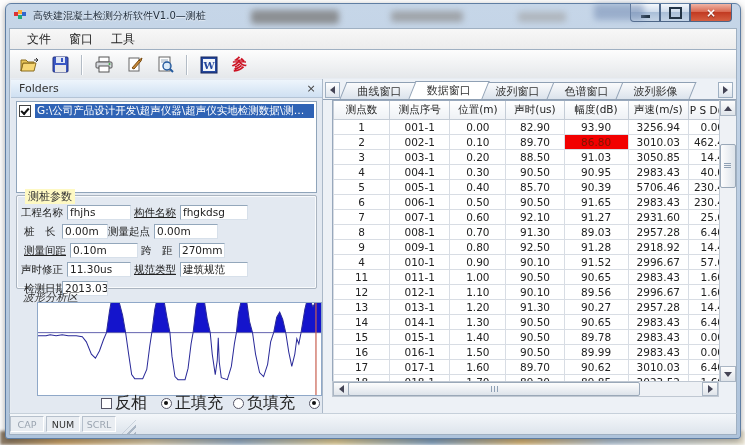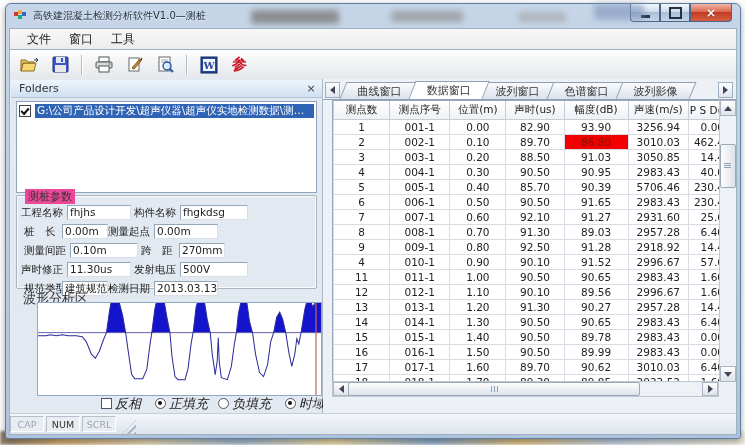--- a/index.html
+++ b/index.html
@@ -51,39 +51,39 @@
   .small-x{font-size:11px;color:#444;width:14px;text-align:center;line-height:1;}
 
   #folder-list{position:absolute;left:5px;top:22px;width:299px;height:90px;background:#fff;border:1px solid #8fa4ba;overflow:hidden;}
   .tree-item{display:flex;align-items:center;gap:4px;padding:2px 2px;white-space:nowrap;}
   .cbox{width:10px;height:10px;border:1px solid #444;background:#fff;position:relative;flex:0 0 auto;}
   .cbox.checked:after{content:"";position:absolute;left:1px;top:2px;width:6px;height:3px;border-left:2px solid #111;border-bottom:2px solid #111;transform:rotate(-48deg);}
   .tree-label{background:#2f63b5;color:#fff;font-size:10.5px;padding:0 2px;overflow:hidden;text-overflow:ellipsis;max-width:275px;}
 
   #param-group{position:absolute;left:5px;top:116px;width:299px;height:92px;border:1px solid #aab4c0;border-radius:2px;
     box-shadow:inset 0 0 0 1px #f8fafc;}
-  #param-title{position:absolute;left:8px;top:-7px;background:#ec4899;padding:0 3px;font-size:11px;color:#333;}
+  #param-title{position:absolute;left:8px;top:-7px;background:#fef9c3;padding:0 3px;font-size:11px;color:#333;}
   #param-grid{position:absolute;left:4px;top:7px;right:2px;display:flex;flex-wrap:wrap;}
   .p-cell{display:flex;align-items:center;height:19px;}
   .p-label{font-size:10.5px;color:#222;white-space:nowrap;overflow:hidden;}
   .p-field{height:13px;background:#fff;border:1px solid #93a7bb;border-right-color:#d7e0ea;border-bottom-color:#d7e0ea;
     font-size:10.5px;padding:0 2px;line-height:13px;white-space:nowrap;overflow:hidden;}
   .p-cell:nth-child(3n+1) .p-label{width:46px;}
   .p-cell:nth-child(3n+1) .p-field{width:58px;}
-  .p-cell:nth-child(3n+2) .p-label{width:46px;margin-left:3px;}
+  .p-cell:nth-child(3n+2) .p-label{width:46px;margin-left:3px;text-decoration:underline;}
   .p-cell:nth-child(3n+2) .p-field{width:62px;}
   .p-cell:nth-child(3n) .p-label{width:38px;margin-left:3px;}
   .p-cell:nth-child(3n) .p-field{width:40px;}
   .p-cell:nth-child(11) .p-field{width:82px;}
 
-  #wave-label{position:absolute;left:12px;top:211px;font-size:13px;color:#333;}
+  #wave-label{position:absolute;left:12px;top:211px;font-size:11px;color:#333;font-style:italic;}
   #wave-box{position:absolute;left:26px;top:223px;width:283px;height:92px;background:#fff;border:1px solid #8fa8c8;}
   #wave-box svg{display:block;}
 
-  #wave-controls{position:absolute;left:90px;top:318px;right:2px;height:13px;display:flex;align-items:center;gap:6px;font-size:13px;color:#222;white-space:nowrap;font-style:italic;}
+  #wave-controls{position:absolute;left:90px;top:318px;right:2px;height:13px;display:flex;align-items:center;gap:6px;font-size:16px;color:#222;white-space:nowrap;}
   .radio{width:9px;height:9px;border-radius:50%;border:1px solid #556;background:#fff;position:relative;flex:0 0 auto;margin-right:3px;}
   .radio.sel:after{content:"";position:absolute;left:2px;top:2px;width:4px;height:4px;border-radius:50%;background:#111;}
   .cgroup{display:flex;align-items:center;margin-right:8px;}
   .cbox2{width:9px;height:9px;border:1px solid #556;background:#fff;margin-right:3px;}
 
   #readouts{position:absolute;left:4px;top:333px;right:0;height:18px;display:flex;align-items:center;gap:4px;white-space:nowrap;}
   .ro-label{font-size:10.5px;color:#222;margin-left:2px;}
   .ro-box{height:13px;background:#fff;border:1px solid #93a7bb;font-size:10.5px;padding:0 2px;line-height:13px;overflow:hidden;}
   .ro-box.w1{width:58px}.ro-box.w2{width:66px}.ro-box.w3{width:58px}.ro-box.w4{width:60px}
 
@@ -266,24 +266,20 @@
                 <span class="p-label">测量间距</span>
                 <span class="p-field">0.10m</span>
               </div>
               <div class="p-cell">
                 <span class="p-label">跨　距</span>
                 <span class="p-field">270mm</span>
               </div>
               <div class="p-cell">
                 <span class="p-label">声时修正</span>
                 <span class="p-field">11.30us</span>
-              </div>
-              <div class="p-cell">
-                <span class="p-label">发射电压</span>
-                <span class="p-field">500V</span>
               </div>
               <div class="p-cell">
                 <span class="p-label">规范类型</span>
                 <span class="p-field">建筑规范</span>
               </div>
               <div class="p-cell">
                 <span class="p-label">检测日期</span>
                 <span class="p-field">2013.03.13</span>
               </div>
             </div>

